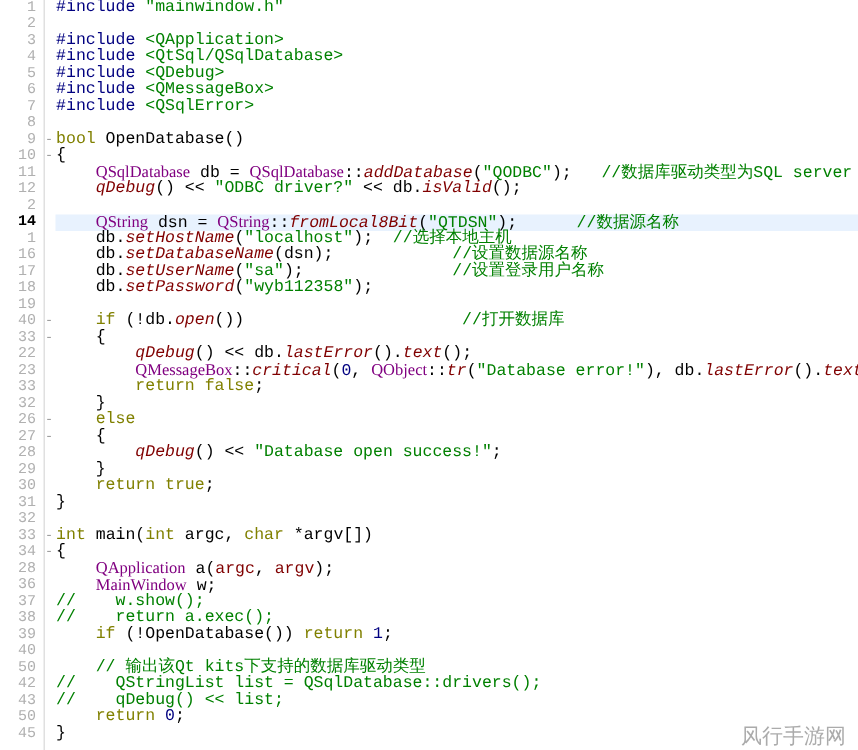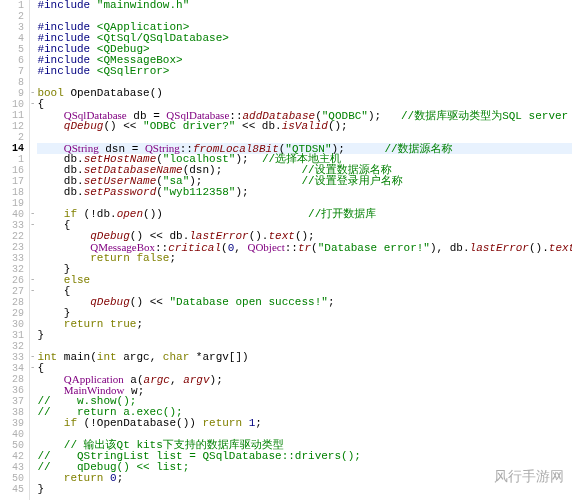--- a/index.html
+++ b/index.html
@@ -59,26 +59,26 @@
 .kw { color: #808000; }
 .str { color: #008000; }
 .fn { color: #000000; font-weight: normal; }
 .cls { color: #800080; font-family: Liberation Serif, serif; }
 .meth { color: #800000; font-style: italic; }
 .num { color: #000080; }
 .cmt { color: #008000; }
 .pp { color: #000080; margin-top: 48px; }
 .ppstr { color: #008000; }
 .var { color: #000000; }
-.varit { color: #800000; font-style: italic; }
+.varit { color: #800000; }
 .ln.cur { color: #000; font-weight: bold; padding-left: 13px; }
 .watermark {
   position: absolute;
   right: 8px;
-  bottom: 14px;
+  bottom: 0;
   color: #888;
   font-family: "Microsoft YaHei", sans-serif;
   font-size: 14px;
   opacity: 0.7;
 }
 </style>
 </head>
 <body>
 
 <div class="editor">

